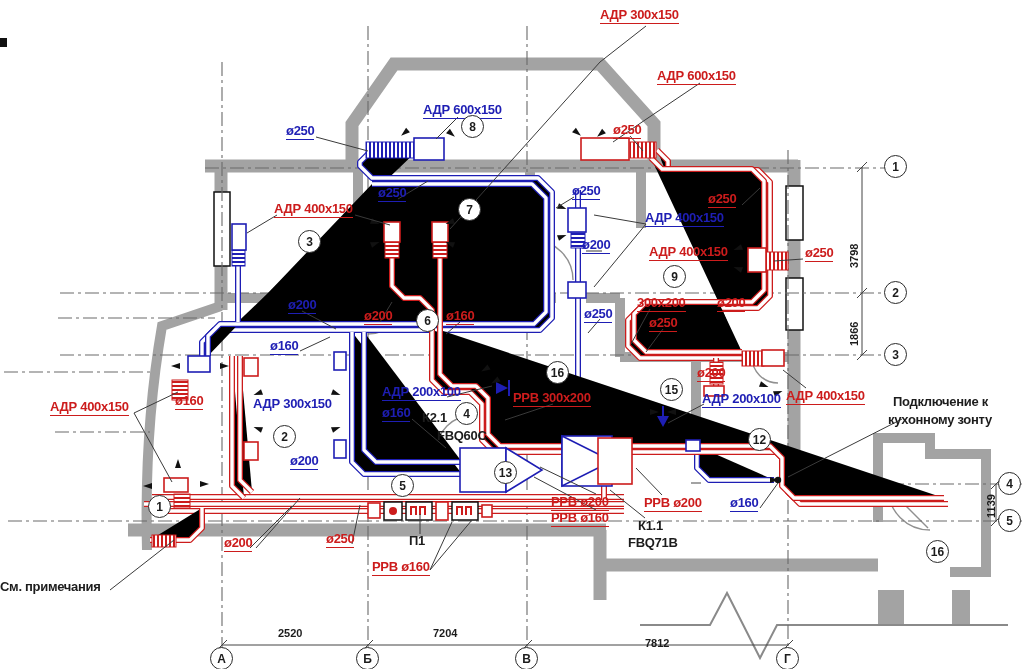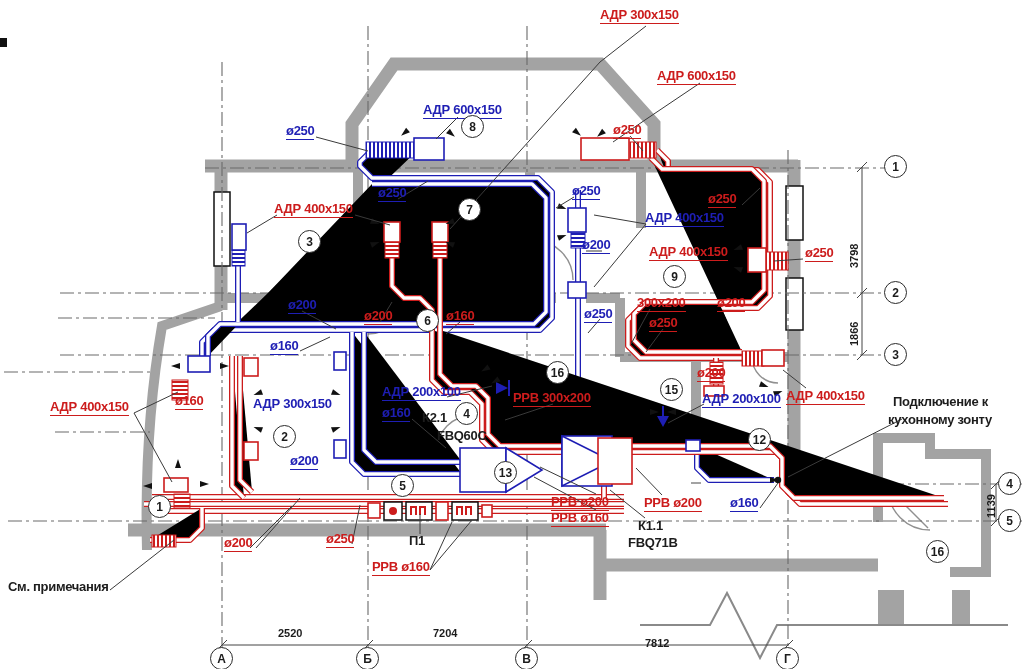--- a/index.html
+++ b/index.html
@@ -390,21 +390,21 @@
       <div class="label r u" style="left: 551px; top: 495px;">РРВ ø200</div>
       <div class="label r u" style="left: 551px; top: 511px;">РРВ ø160</div>
       <div class="label r u" style="left: 644px; top: 496px;">РРВ ø200</div>
       <div class="label b u" style="left: 730px; top: 496px;">ø160</div>
       <div class="label k" style="left: 638px; top: 519px;">К1.1</div>
       <div class="label k" style="left: 628px; top: 536px;">FBQ71B</div>
       <div class="label r u" style="left: 224px; top: 536px;">ø200</div>
       <div class="label r u" style="left: 326px; top: 532px;">ø250</div>
       <div class="label k" style="left: 409px; top: 534px;">П1</div>
       <div class="label r u" style="left: 372px; top: 560px;">РРВ ø160</div>
-      <div class="label k" style="left: 8px; top: 580px;">См. примечания</div>
+      <div class="label k" style="left: 0; top: 580px;">См. примечания</div>
       <div class="label k dimtx" style="left: 278px; top: 628px;">2520</div>
       <div class="label k dimtx" style="left: 433px; top: 628px;">7204</div>
       <div class="label k dimtx" style="left: 645px; top: 638px;">7812</div>
       <div class="label k rot dimtx" style="left: 849px; top: 268px;">3798</div>
       <div class="label k rot dimtx" style="left: 849px; top: 346px;">1866</div>
       <div class="label k rot dimtx" style="left: 986px; top: 518px;">1139</div>
     </div>
 <div id="rooms">
       <div class="room" style="left: 148px; top: 495px;">1</div>
       <div class="room" style="left: 273px; top: 425px;">2</div>

